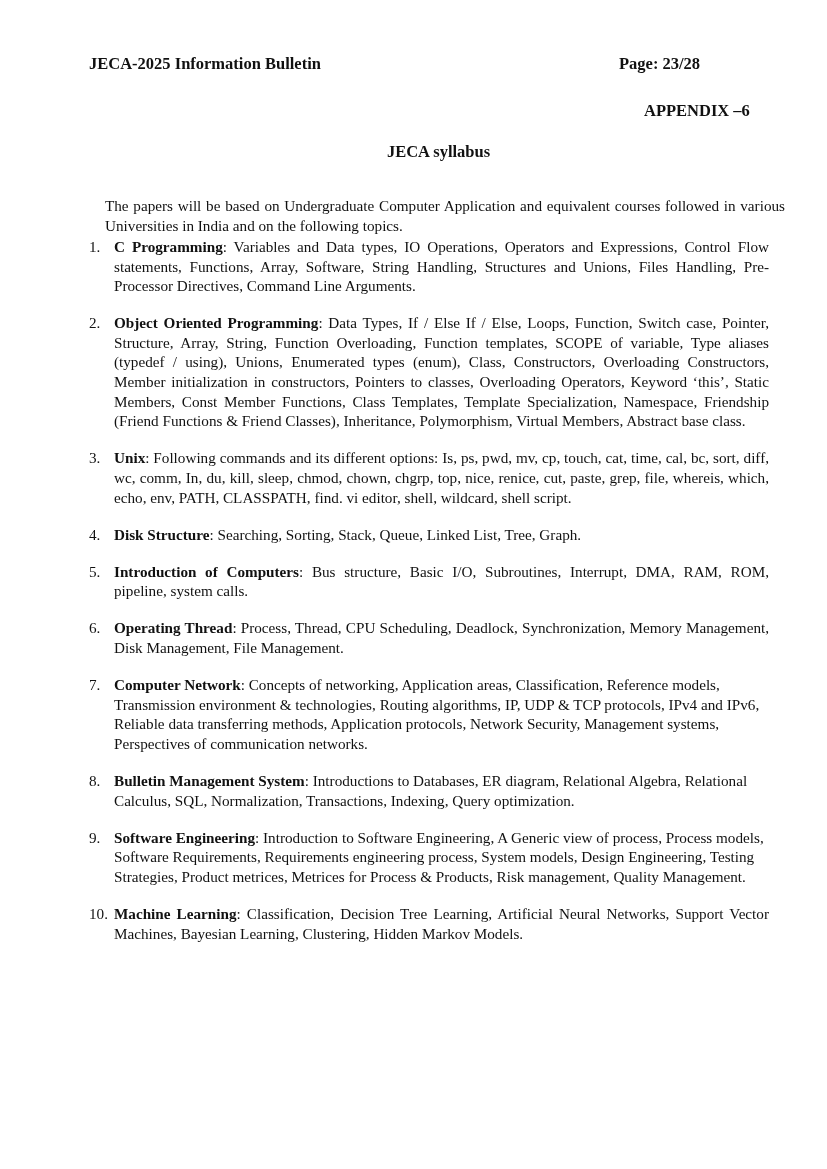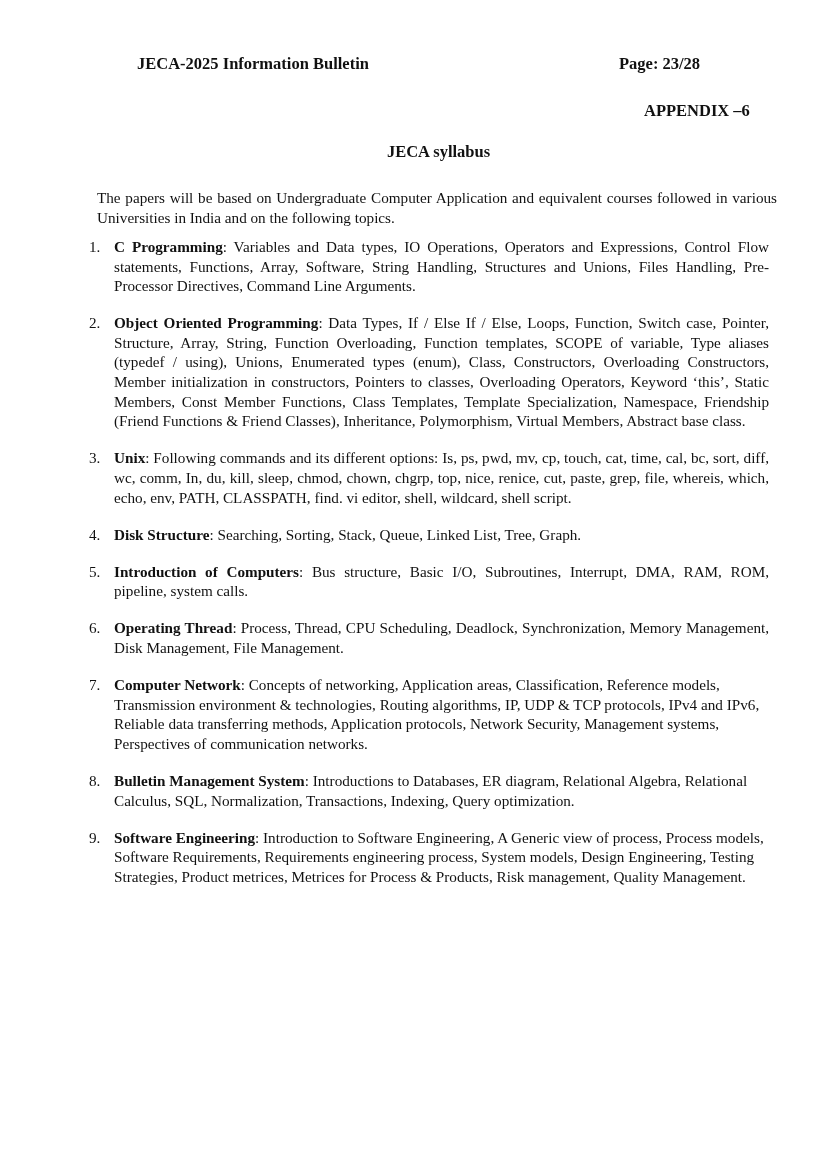--- a/index.html
+++ b/index.html
@@ -5,21 +5,21 @@
   html, body { margin: 0; padding: 0; background: #ffffff; }
   body {
     width: 827px; height: 1169px; position: relative; overflow: hidden;
     font-family: "Liberation Serif", "DejaVu Serif", serif;
     color: #111111;
   }
   .header {
     position: absolute; top: 53px; left: 89px; right: 90px;
     font-weight: bold; font-size: 16.5px; line-height: 22px;
   }
-  .header .left { position: absolute; left: 0; top: 0; margin-left: 48px; }
+  .header .left { position: absolute; left: 0; top: 0; }
   .header .right { position: absolute; left: 530px; top: 0; }
   .appendix {
     position: absolute; top: 100px; left: 620px;
     font-weight: bold; font-size: 16.5px; line-height: 22px; margin-left: 24px;
   }
   .title {
     position: absolute; top: 141px; left: 0; width: 877px; text-align: center;
     font-weight: bold; font-size: 16.5px; line-height: 22px;
   }
   .intro {
@@ -44,21 +44,21 @@
 
 <div class="header">
   <span class="left">JECA-2025 Information Bulletin</span>
   <span class="right">Page: 23/28</span>
 </div>
 
 <div class="appendix">APPENDIX –6</div>
 
 <div class="title">JECA syllabus</div>
 
-<p class="intro" style="margin:8px;">The papers will be based on Undergraduate Computer Application and equivalent courses followed in various Universities in India and on the following topics.</p>
+<p class="intro" style="margin:16px;">The papers will be based on Undergraduate Computer Application and equivalent courses followed in various Universities in India and on the following topics.</p>
 
 <ol class="topics">
   <li class="topic">
     <span class="num">1.</span>
     <span class="name">C Programming</span><span>: Variables and Data types, IO Operations, Operators and Expressions, Control Flow statements, Functions, Array, Software, String Handling, Structures and Unions, Files Handling, Pre-Processor Directives, Command Line Arguments.</span>
   </li>
   <li class="topic">
     <span class="num">2.</span>
     <span class="name">Object Oriented Programming</span><span>: Data Types, If / Else If / Else, Loops, Function, Switch case, Pointer, Structure, Array, String, Function Overloading, Function templates, SCOPE of variable, Type aliases (typedef / using), Unions, Enumerated types (enum), Class, Constructors, Overloading Constructors, Member initialization in constructors, Pointers to classes, Overloading Operators, Keyword ‘this’, Static Members, Const Member Functions, Class Templates, Template Specialization, Namespace, Friendship (Friend Functions &amp; Friend Classes), Inheritance, Polymorphism, Virtual Members, Abstract base class.</span>
   </li>
@@ -83,13 +83,17 @@
     <span class="name">Computer Network</span><span>: Concepts of networking, Application areas, Classification, Reference models, Transmission environment &amp; technologies, Routing algorithms, IP, UDP &amp; TCP protocols, IPv4 and IPv6, Reliable data transferring methods, Application protocols, Network Security, Management systems, Perspectives of communication networks.</span>
   </li>
   <li class="topic ragged">
     <span class="num">8.</span>
     <span class="name">Bulletin Management System</span><span>: Introductions to Databases, ER diagram, Relational Algebra, Relational Calculus, SQL, Normalization, Transactions, Indexing, Query optimization.</span>
   </li>
   <li class="topic ragged">
     <span class="num">9.</span>
     <span class="name">Software Engineering</span><span>: Introduction to Software Engineering, A Generic view of process, Process models, Software Requirements, Requirements engineering process, System models, Design Engineering, Testing Strategies, Product metrices, Metrices for Process &amp; Products, Risk management, Quality Management.</span>
   </li>
+  <li class="topic">
+    <span class="num">10.</span>
+    <span class="name">Machine Learning</span><span>: Classification, Decision Tree Learning, Artificial Neural Networks, Support Vector Machines, Bayesian Learning, Clustering, Hidden Markov Models.</span>
+  </li>
 </ol>
 
 </body></html>

